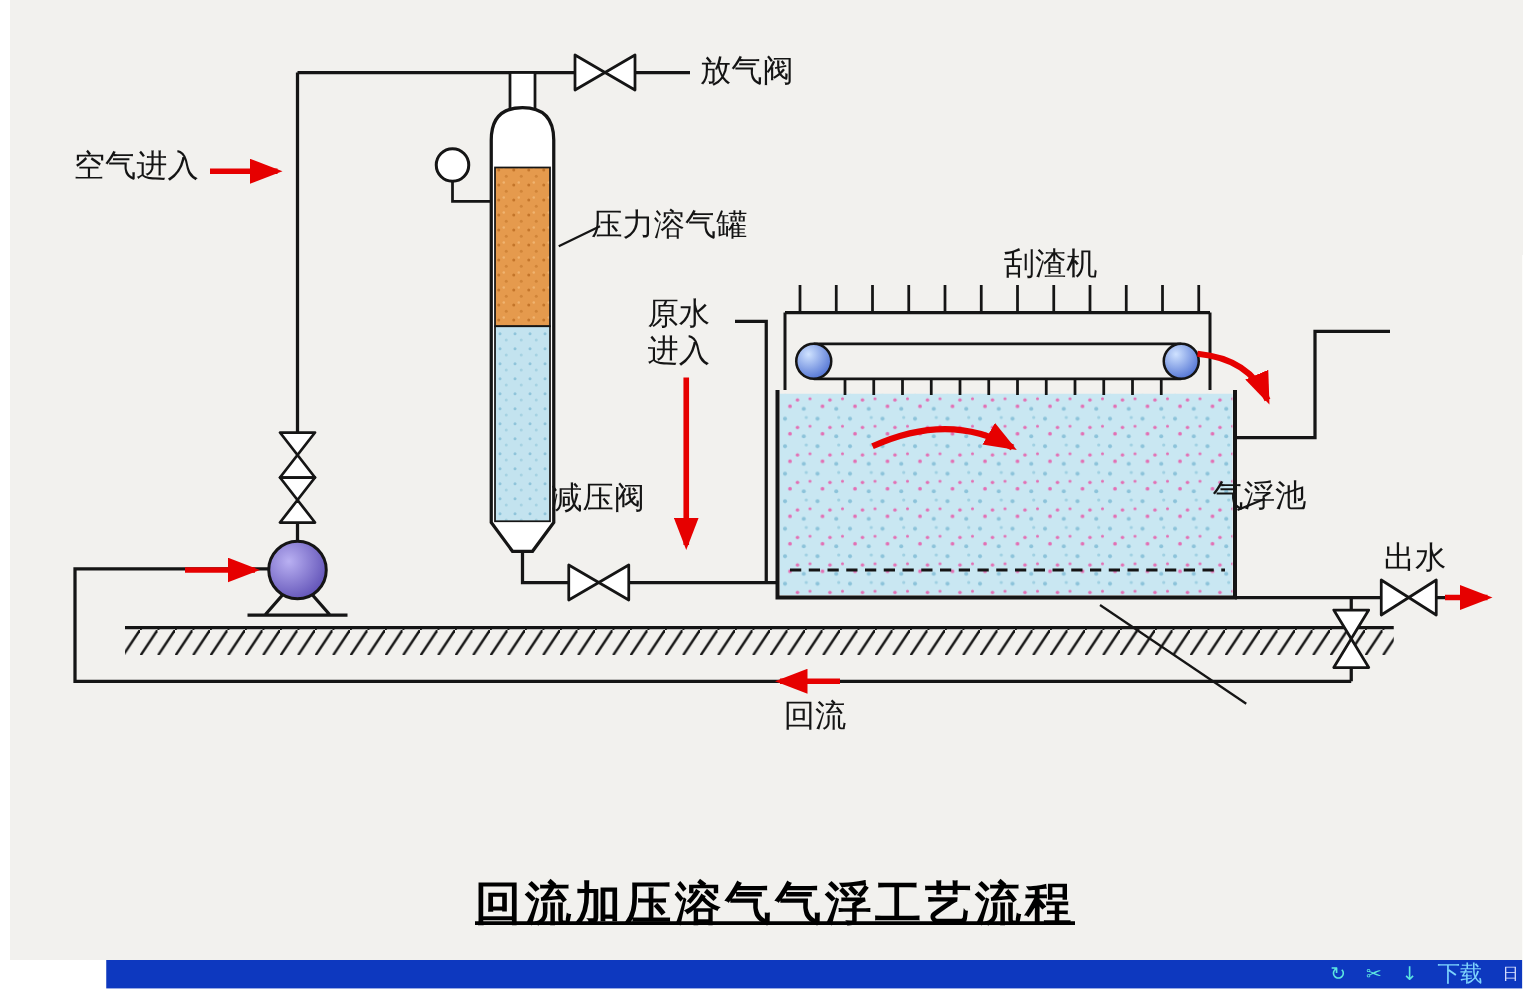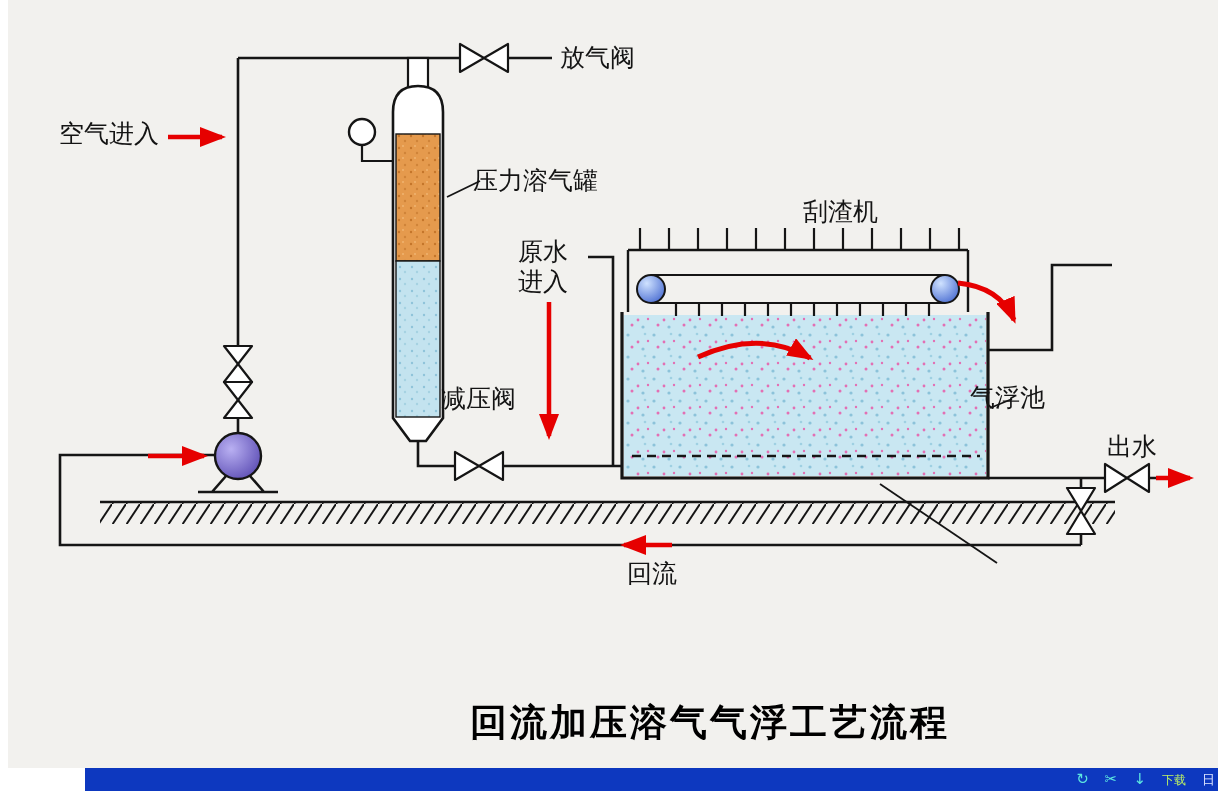--- a/index.html
+++ b/index.html
@@ -2,28 +2,28 @@
 <html><head>
 <meta charset="utf-8">
 <style>
   html,body { margin:0; padding:0; background:#ffffff; font-family:"DejaVu Sans", sans-serif; }
   .stage { position:relative; width:1218px; height:791px; background:#ffffff; overflow:hidden; }
   .paper { position:absolute; left:8px; top:0; width:1210px; height:768px; background:#f2f1ee; }
   svg.diagram { position:absolute; left:0; top:0; }
   .lbl { position:absolute; font-size:25px; color:#141414; font-family:Liberation Serif, serif; line-height:1.18; white-space:nowrap; }
   .lbl .ln { display:block; }
   .lbl.center { text-align:center; }
-  .title { position:absolute; left:290px; top:698px; width:660px; text-align:right;
+  .title { position:absolute; left:290px; top:698px; width:660px; text-align:center;
            font-size:37px; font-weight:bold; letter-spacing:3px; color:#000;
-           font-family:"DejaVu Serif", serif; }
+           font-family:"DejaVu Serif", serif;text-decoration:underline; }
   .taskbar { position:absolute; left:85px; top:768px; width:1133px; height:23px;
              background:#0d38bf; display:flex; align-items:center; justify-content:flex-end;
              gap:16px; padding-right:4px; box-sizing:border-box; }
   .tb-icon { color:#5ce6e0; font-size:15px; line-height:1; cursor:default; }
-  .tb-label { color:#bef264; font-size:12px; line-height:1; }
+  .tb-label { color:#7dd3fc; font-size:18px; line-height:1; }
   .tb-partial { color:#dfe6ff; font-size:13px; line-height:1; overflow:hidden; width:12px; }
 </style>
 </head>
 <body>
 
 <div class="stage">
   <div class="paper"></div>
 
   <svg class="diagram" width="1218" height="768" viewBox="0 0 1218 768">
     <defs>

